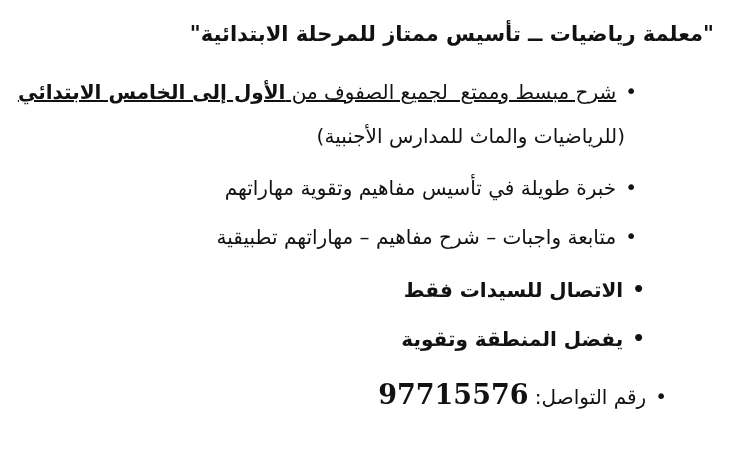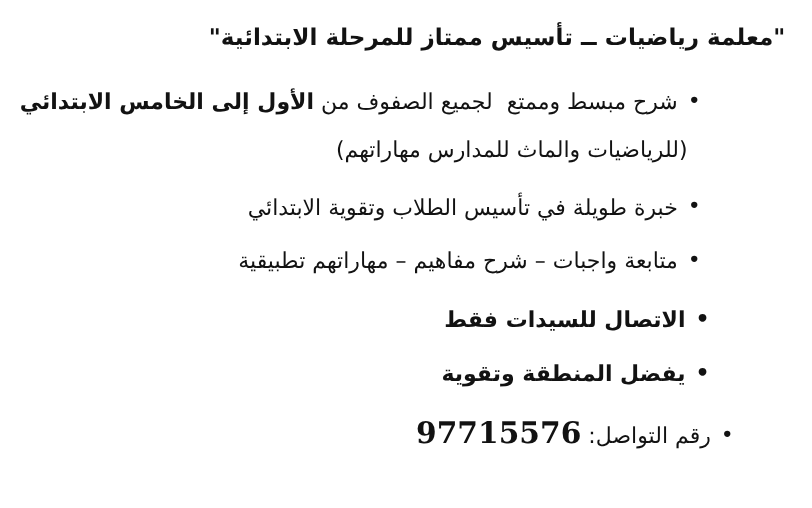--- a/index.html
+++ b/index.html
@@ -37,25 +37,25 @@
     letter-spacing: 1px;
   }
 </style>
 </head>
 <body>
 
 <div class="page">
 
   <div class="line title-line" style="top:20px; right:24px;">"معلمة رياضيات ــ تأسيس ممتاز للمرحلة الابتدائية"</div>
 
-  <div class="line" style="top:79px; right:101px;"><span class="bullet">•</span><span>شرح مبسط وممتع  لجميع الصفوف من </span><span class="bold-seg">الأول إلى الخامس الابتدائي</span></div>
+  <div class="line" style="top:79px; right:101px;text-decoration:underline;"><span class="bullet">•</span><span>شرح مبسط وممتع  لجميع الصفوف من </span><span class="bold-seg">الأول إلى الخامس الابتدائي</span></div>
 
-  <div class="line" style="top:123px; right:113px;">(للرياضيات والماث للمدارس مهاراتهم)</div>
+  <div class="line" style="top:123px; right:113px;">(للرياضيات والماث للمدارس الأجنبية)</div>
 
-  <div class="line" style="top:175px; right:101px;"><span class="bullet">•</span><span>خبرة طويلة في تأسيس الطلاب وتقوية الابتدائي</span></div>
+  <div class="line" style="top:175px; right:101px;"><span class="bullet">•</span><span>خبرة طويلة في تأسيس مفاهيم وتقوية مهاراتهم</span></div>
 
   <div class="line" style="top:224px; right:101px;"><span class="bullet">•</span><span>متابعة واجبات – شرح مفاهيم – مهاراتهم تطبيقية</span></div>
 
   <div class="line bold-line" style="top:277px; right:93px;text-align:center;"><span class="bullet">•</span><span>الاتصال للسيدات فقط</span></div>
 
   <div class="line bold-line" style="top:326px; right:93px;"><span class="bullet">•</span><span>يفضل المنطقة وتقوية</span></div>
 
   <div class="line" style="top:377px; right:71px;"><span class="bullet">•</span><span>رقم التواصل: </span><span class="phone-number">97715576</span></div>
 
 </div>

